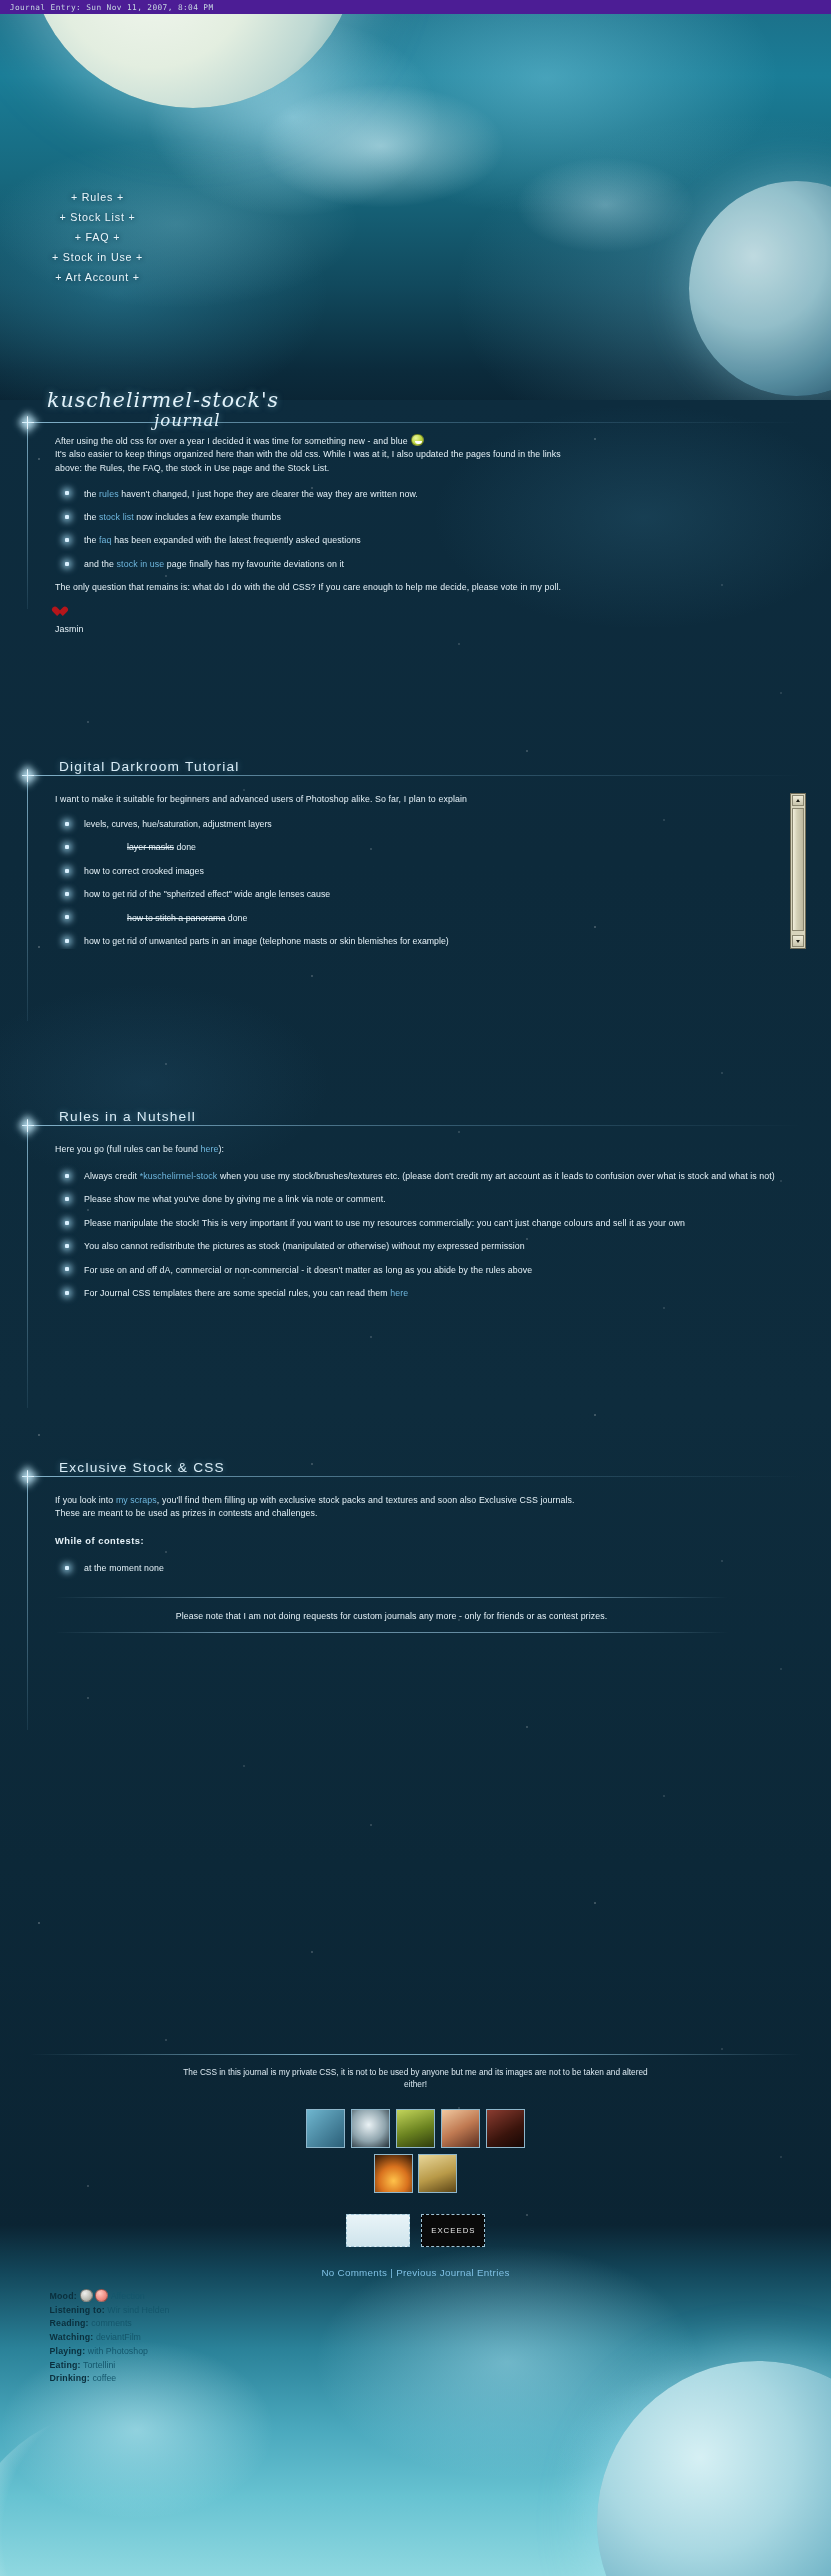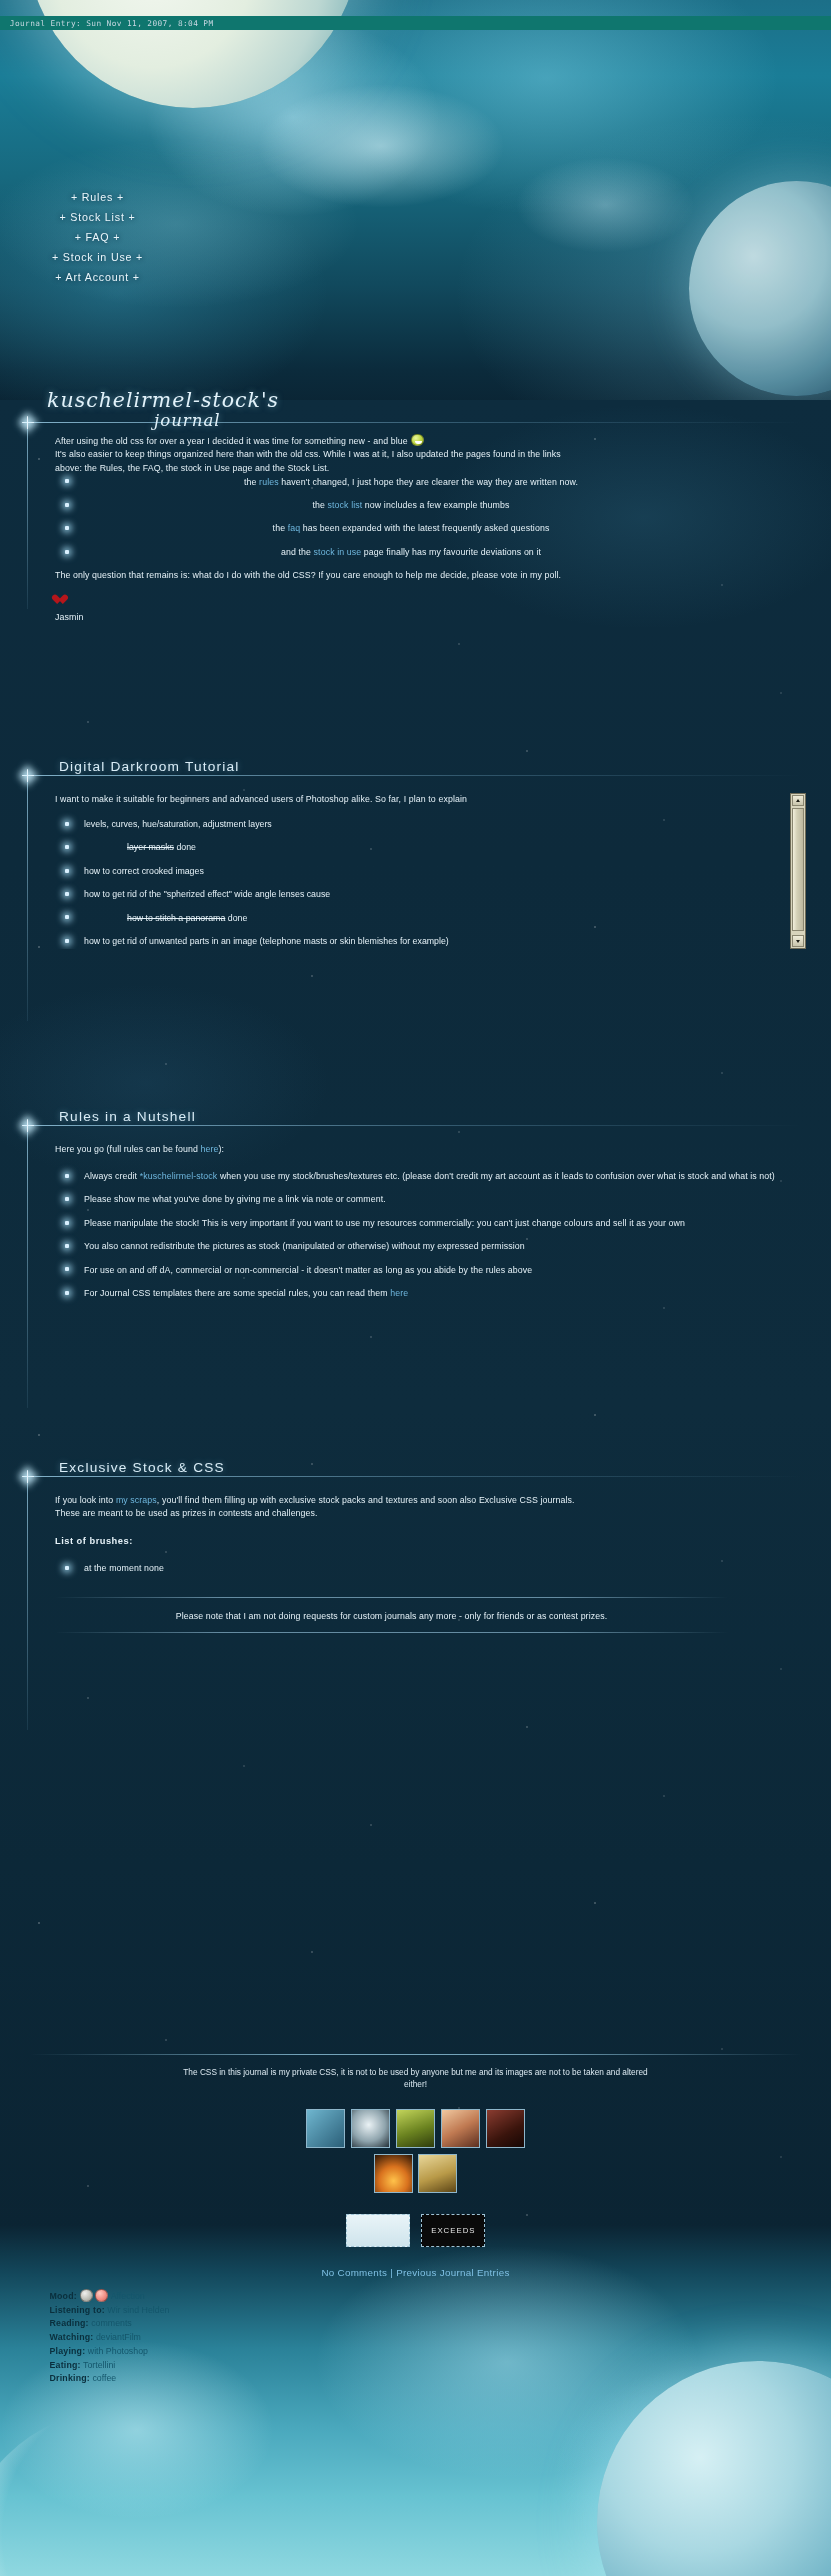--- a/index.html
+++ b/index.html
@@ -8,22 +8,22 @@
     width: 831px;
     height: 2576px;
     font-family: "DejaVu Sans", sans-serif;
     background: #0c2231;
     overflow: hidden;
     position: relative;
   }
 
   
   .topbar {
-    position: absolute; top: 16px; left: 0; width: 831px; height: 13.7px;
-    background: #0f766e;
+    position: absolute; top: 0; left: 0; width: 831px; height: 13.7px;
+    background: #4c1d95;
     z-index: 40;
   }
   .topbar-text {
     font-family: "DejaVu Sans Mono", monospace;
     font-size: 7.8px; color: #c8d8e2; letter-spacing: 0.4px;
     padding: 2.9px 0 0 9.8px; white-space: nowrap;
   }
 
   
   .sky {
@@ -318,21 +318,21 @@
     <div class="sec-vline" style="height:187px;"></div>
     <div class="star-node"></div>
 
     <div style="position:absolute; left:55px; top:11.7px; width:683px;" class="body-text">
       <div class="para">
         <span>After using the old css for over a year I decided it was time for something new - and blue </span><span class="emo emo-green"></span>
       </div>
       <div class="para">It's also easier to keep things organized here than with the old css. While I was at it, I also updated the pages found in the links</div>
       <div class="para">above: the Rules, the FAQ, the stock in Use page and the Stock List.</div>
 
-      <ul class="bullets" style="margin-top:0;text-align:center;">
+      <ul class="bullets" style="margin-top:12px;">
         <li><span>the </span><a href="#" class="lnk">rules</a><span> haven't changed, I just hope they are clearer the way they are written now.</span></li>
         <li><span>the </span><a href="#" class="lnk">stock list</a><span> now includes a few example thumbs</span></li>
         <li><span>the </span><a href="#" class="lnk">faq</a><span> has been expanded with the latest frequently asked questions</span></li>
         <li><span>and the </span><a href="#" class="lnk">stock in use</a><span> page finally has my favourite deviations on it</span></li>
       </ul>
 
       <div class="para" style="margin-top:7.8px;">The only question that remains is: what do I do with the old CSS? If you care enough to help me decide, please vote in my poll.</div>
 
       <div style="margin-top:11.7px;">
         <span class="heart"></span>
@@ -399,21 +399,21 @@
     <div class="sec-vline" style="height:254px;"></div>
     <div class="star-node"></div>
     <div class="sec-title">Exclusive Stock &amp; CSS</div>
 
     <div style="position:absolute; left:55px; top:17.6px; width:722px;" class="body-text">
       <div class="para">
         <span>If you look into </span><a href="#" class="lnk">my scraps</a><span>, you'll find them filling up with exclusive stock packs and textures and soon also Exclusive CSS journals.</span>
       </div>
       <div class="para">These are meant to be used as prizes in contests and challenges.</div>
 
-      <div style="margin-top:13.7px; font-weight:bold; font-size:9.3px; letter-spacing:0.5px;">List of brushes:</div>
+      <div style="margin-top:13.7px; font-weight:bold; font-size:9.3px; letter-spacing:0.5px;">While of contests:</div>
 
       <ul class="bullets" style="margin-top:14px;">
         <li>at the moment none</li>
       </ul>
 
       <div style="position:relative; margin-top:21.5px; width:673px; height:39px;">
         <div style="position:absolute; top:0; left:0; right:0; height:1px; background:linear-gradient(90deg, rgba(150,200,225,0), rgba(160,205,230,.6) 25%, rgba(160,205,230,.6) 75%, rgba(150,200,225,0));"></div>
         <div style="position:absolute; top:13.7px; left:0; right:0; text-align:center; font-size:8.8px;">Please note that I am not doing requests for custom journals any more - only for friends or as contest prizes.</div>
         <div style="position:absolute; top:35px; left:0; right:0; height:1px; background:linear-gradient(90deg, rgba(150,200,225,0), rgba(160,205,230,.6) 25%, rgba(160,205,230,.6) 75%, rgba(150,200,225,0));"></div>
       </div>

